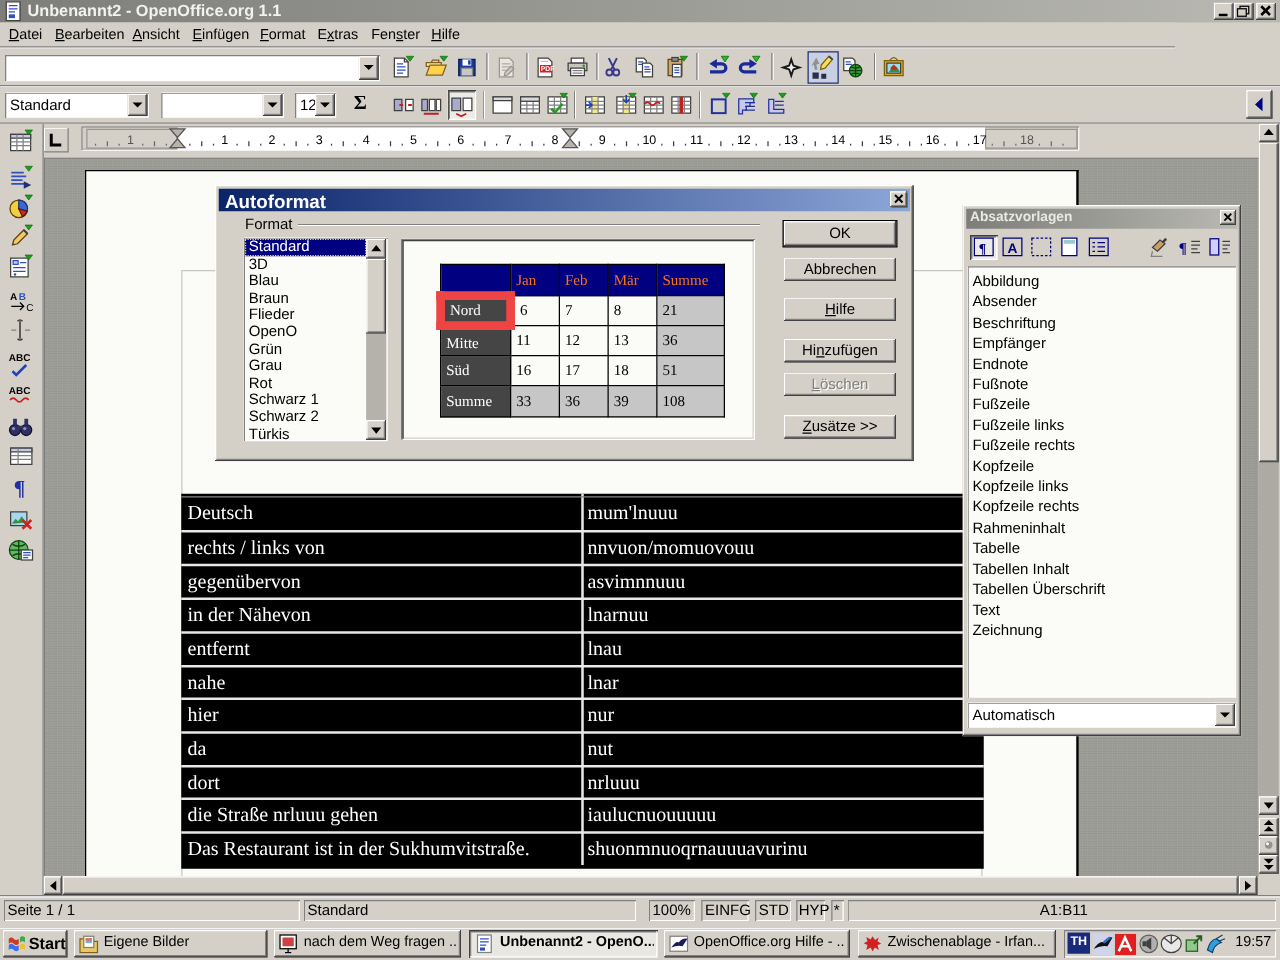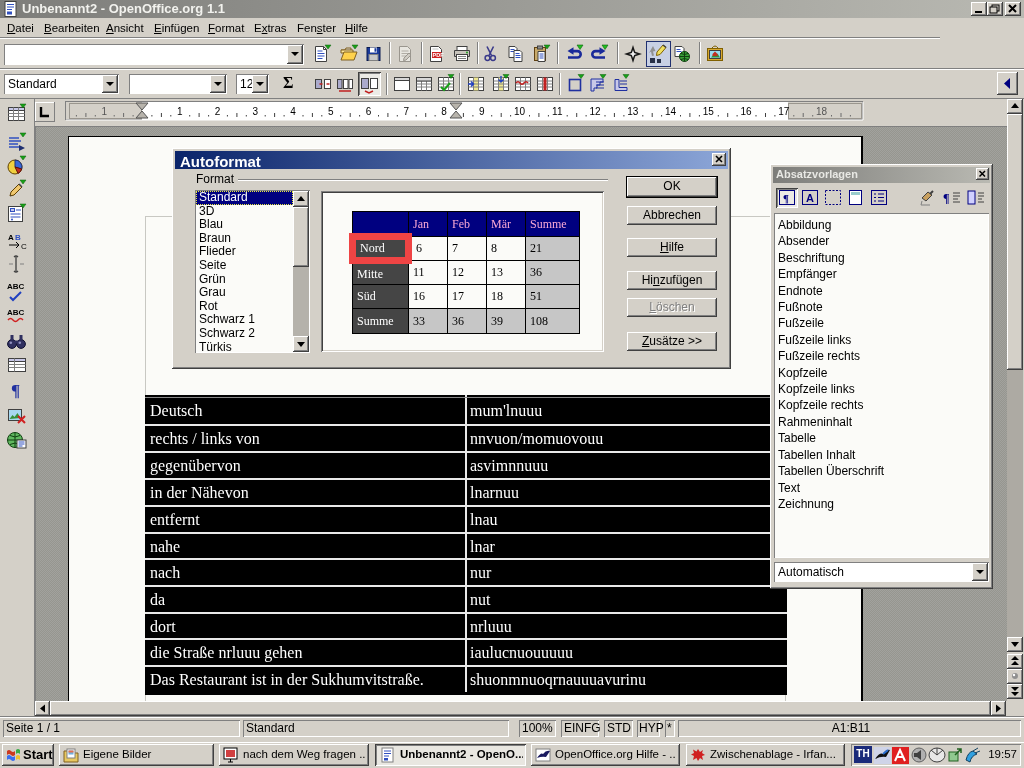--- a/index.html
+++ b/index.html
@@ -530,21 +530,21 @@
    <div class="abs" style="left:0;top:190px;width:642px;height:2px;background:#e8e8e8"></div>
    <div class="abs" style="left:0;top:217px;width:642px;height:2px;background:#e8e8e8"></div>
    <div class="abs" style="left:0;top:243px;width:642px;height:2px;background:#e8e8e8"></div>
    <div class="abs" style="left:0;top:270px;width:642px;height:2px;background:#e8e8e8"></div>
    <div class="abs" style="left:0;top:3px;width:642px;height:26px;line-height:26px"><span style="padding-left:5px">Deutsch</span><span class="abs" style="left:325px">mum'lnuuu</span></div>
    <div class="abs" style="left:0;top:31px;width:642px;height:26px;line-height:26px"><span style="padding-left:5px">rechts / links von</span><span class="abs" style="left:325px">nnvuon/momuovouu</span></div>
    <div class="abs" style="left:0;top:58px;width:642px;height:26px;line-height:26px"><span style="padding-left:5px">gegenübervon</span><span class="abs" style="left:325px">asvimnnuuu</span></div>
    <div class="abs" style="left:0;top:85px;width:642px;height:26px;line-height:26px"><span style="padding-left:5px">in der Nähevon</span><span class="abs" style="left:325px">lnarnuu</span></div>
    <div class="abs" style="left:0;top:112px;width:642px;height:26px;line-height:26px"><span style="padding-left:5px">entfernt</span><span class="abs" style="left:325px">lnau</span></div>
    <div class="abs" style="left:0;top:139px;width:642px;height:26px;line-height:26px"><span style="padding-left:5px">nahe</span><span class="abs" style="left:325px">lnar</span></div>
-   <div class="abs" style="left:0;top:165px;width:642px;height:26px;line-height:26px"><span style="padding-left:5px">nach</span><span class="abs" style="left:325px">nur</span></div>
+   <div class="abs" style="left:0;top:165px;width:642px;height:26px;line-height:26px"><span style="padding-left:5px">hier</span><span class="abs" style="left:325px">nur</span></div>
    <div class="abs" style="left:0;top:192px;width:642px;height:26px;line-height:26px"><span style="padding-left:5px">da</span><span class="abs" style="left:325px">nut</span></div>
    <div class="abs" style="left:0;top:219px;width:642px;height:26px;line-height:26px"><span style="padding-left:5px">dort</span><span class="abs" style="left:325px">nrluuu</span></div>
    <div class="abs" style="left:0;top:245px;width:642px;height:26px;line-height:26px"><span style="padding-left:5px">die Straße nrluuu gehen</span><span class="abs" style="left:325px">iaulucnuouuuuu</span></div>
    <div class="abs" style="left:0;top:272px;width:642px;height:26px;line-height:26px"><span style="padding-left:5px">Das Restaurant ist in der Sukhumvitstraße.</span><span class="abs" style="left:325px">shuonmnuoqrnauuuavurinu</span></div>
   </div>
  </div>
 </div>
 
 <div class="abs" style="left:1007px;top:99px;width:16px;height:601px;background:#d4d0c8" id="vscroll">
  <div class="btn abs" style="left:0;top:0;width:16px;height:15px">
@@ -695,21 +695,21 @@
  </div>
  <div class="abs" style="left:24px;top:24px;font-size:12px">Format</div>
  <div class="abs" style="left:66px;top:31px;width:370px;height:2px;box-shadow:inset 0 1px 0 #808080,inset 0 -1px 0 #fff"></div>
  <div class="sunken1 abs" style="left:23px;top:42px;width:115px;height:163px;font-size:12px" id="fmtlist">
   <div style="position:absolute;left:1px;top:1px;right:17px;bottom:1px;background:#fbfbf8;overflow:hidden;line-height:13.6px;padding-left:3px">
    <div style="background:#000080;color:#fff;outline:1px dotted #e8e840;outline-offset:-1px;margin-left:-3px;padding-left:3px">Standard</div>
    <div>3D</div>
         <div>Blau</div>
         <div>Braun</div>
         <div>Flieder</div>
-        <div>Seite</div>
+        <div>OpenO</div>
         <div>Grün</div>
         <div>Grau</div>
         <div>Rot</div>
         <div>Schwarz 1</div>
         <div>Schwarz 2</div>
         <div>Türkis</div>
   </div>
   <div class="abs" style="right:1px;top:1px;width:16px;bottom:1px;background:#d4d0c8">
    <div class="btn abs" style="left:0;top:0;width:16px;height:16px">
           <svg width="16" height="16">
@@ -721,21 +721,21 @@
    <div class="btn abs" style="left:0;bottom:0;width:16px;height:16px">
           <svg width="16" height="16">
             <path d="M8 11 L12 6 L4 6 Z" fill="#000"></path>
           </svg>
         </div>
   </div>
  </div>
  <div class="sunken abs" style="left:149px;top:43px;width:283px;height:161px;background:#fbfbf8;font-family:'Liberation Serif',serif;font-size:12px" id="preview">
   <table style="position:absolute;left:28px;top:20px;border-collapse:collapse;table-layout:fixed">
    <tbody>
-          <tr style="background:#000080;color:#f9a8d4;height:25px">
+          <tr style="background:#000080;color:#f97316;height:25px">
     <td style="width:56px;border:1px solid #000"></td>
             <td style="width:39px;border:1px solid #000;padding-left:4px">Jan</td>
             <td style="width:39px;border:1px solid #000;padding-left:4px">Feb</td>
             <td style="width:39px;border:1px solid #000;padding-left:4px">Mär</td>
             <td style="width:54px;border:1px solid #000;padding-left:4px">Summe</td>
    </tr>
    <tr style="height:24px">
             <td style="background:#454545;color:#fff;border:7px solid #ef4444;padding-left:4px">Nord</td>
             <td style="border:1px solid #000;padding-left:4px">6</td>
             <td style="border:1px solid #000;padding-left:4px">7</td>

